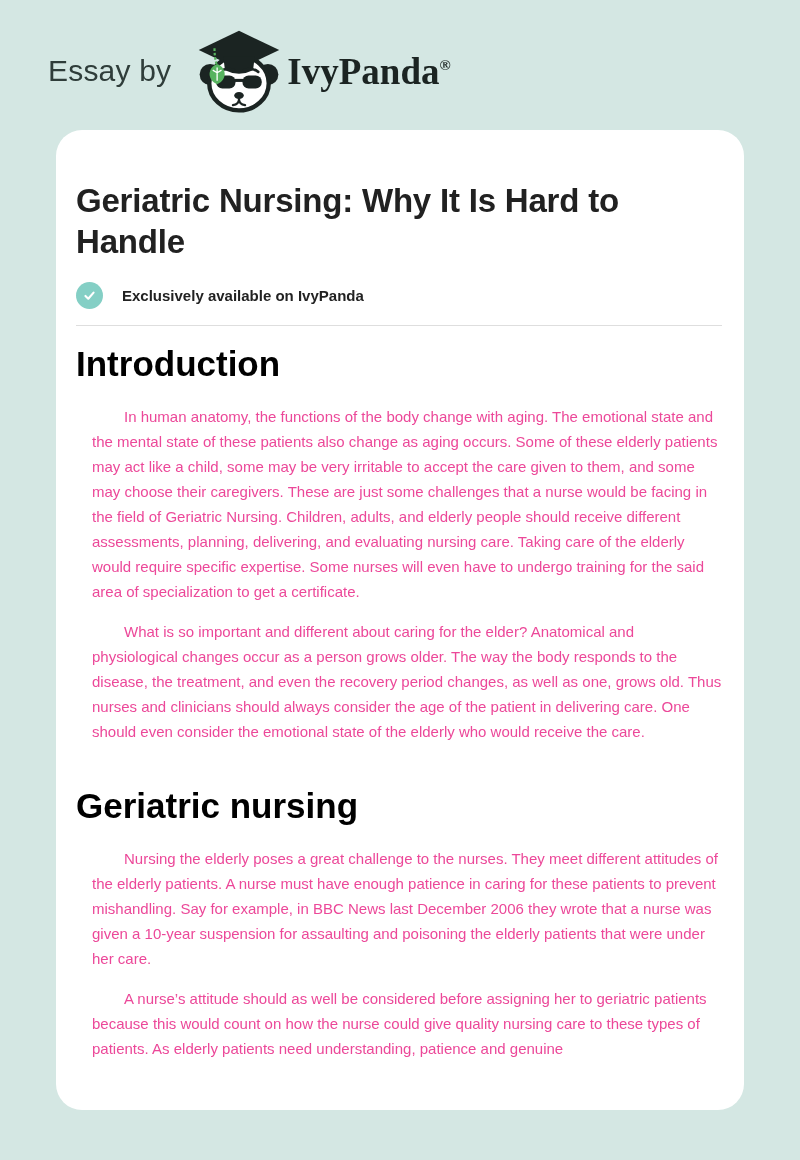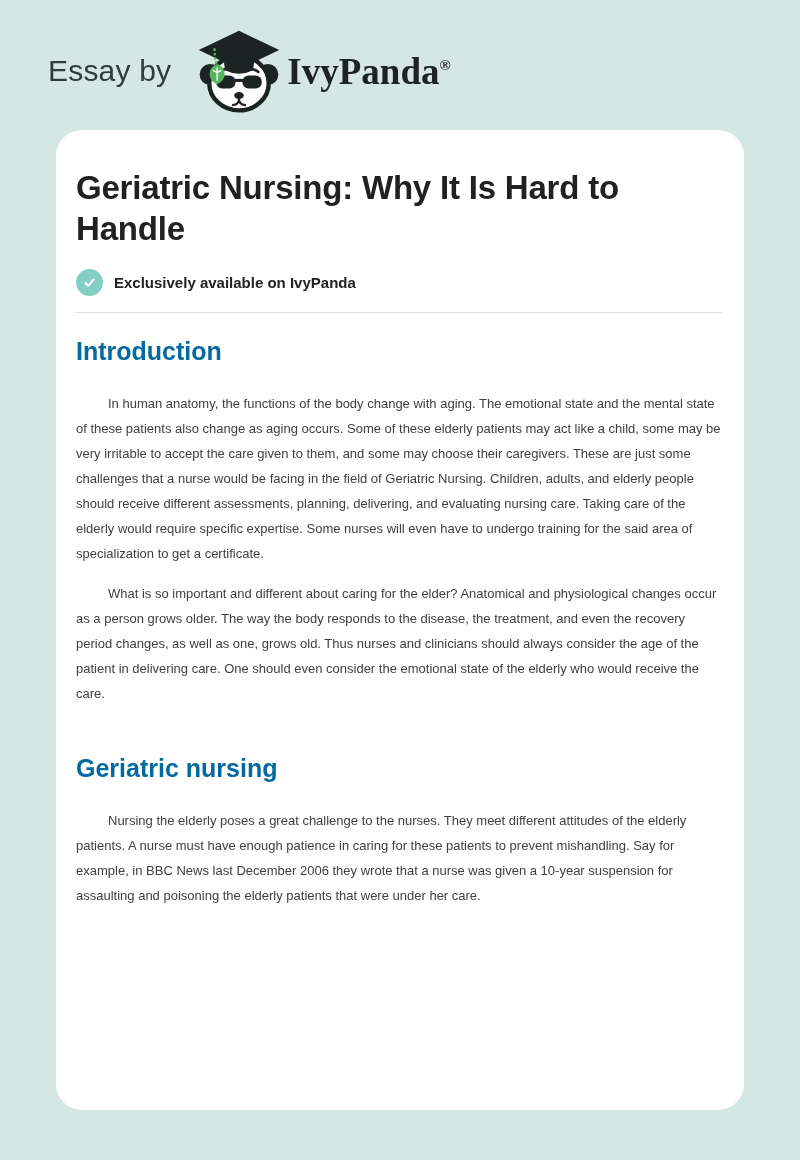--- a/index.html
+++ b/index.html
@@ -57,64 +57,65 @@
     border-radius: 26px;
     padding: 28px 22px 0 20px;
     overflow: hidden;
   }
   .essay-title {
     font-size: 33px;
     line-height: 41px;
     font-weight: 700;
     color: #212121;
     letter-spacing: -0.2px;
-    margin-top: 9px;
+    margin-top: 22px;
   }
   .badge-row {
     display: flex;
     align-items: center;
     margin-top: 20px;
   }
   .badge-circle {
     width: 27px;
     height: 27px;
     border-radius: 50%;
     background: #84cfc5;
     display: flex;
     align-items: center;
     justify-content: center;
     flex: 0 0 auto;
   }
   .badge-circle svg { width: 13px; height: 13px; display: block; }
   .badge-label {
-    margin-left: 11px;
+    margin-left: 19px;
     font-size: 15px;
     font-weight: 700;
     color: #222222;
   }
   .divider {
     border: none;
     border-top: 1px solid #dedede;
     margin-top: 16px;
   }
   .section-heading {
-    font-size: 25px;
+    font-size: 35px;
     line-height: 36px;
     font-weight: 700;
-    color: #0369a1;
+    color: #000000;
     margin-top: 20px;
   }
   .section-heading.second { margin-top: 44px; }
   .essay-card p {
-    font-size: 13px;
+    font-size: 15px;
     line-height: 25px;
-    color: #404040;
+    color: #ec4899;
     text-indent: 32px;
     margin-top: 15px;
     text-align: left;
+    margin-left: 16px;
   }
   .essay-card p.first-after-heading { margin-top: 22px; }
 </style>
 </head>
 <body>
 
 <header class="site-header">
   <span class="essay-by">Essay by</span>
 
   <span class="brand-link">
@@ -164,14 +165,15 @@
 
   <section>
     <h2 class="section-heading">Introduction</h2>
     <p class="first-after-heading">In human anatomy, the functions of the body change with aging. The emotional state and the mental state of these patients also change as aging occurs. Some of these elderly patients may act like a child, some may be very irritable to accept the care given to them, and some may choose their caregivers. These are just some challenges that a nurse would be facing in the field of Geriatric Nursing. Children, adults, and elderly people should receive different assessments, planning, delivering, and evaluating nursing care. Taking care of the elderly would require specific expertise. Some nurses will even have to undergo training for the said area of specialization to get a certificate.</p>
     <p>What is so important and different about caring for the elder? Anatomical and physiological changes occur as a person grows older. The way the body responds to the disease, the treatment, and even the recovery period changes, as well as one, grows old. Thus nurses and clinicians should always consider the age of the patient in delivering care. One should even consider the emotional state of the elderly who would receive the care.</p>
   </section>
 
   <section>
     <h2 class="section-heading second">Geriatric nursing</h2>
     <p class="first-after-heading">Nursing the elderly poses a great challenge to the nurses. They meet different attitudes of the elderly patients. A nurse must have enough patience in caring for these patients to prevent mishandling. Say for example, in BBC News last December 2006 they wrote that a nurse was given a 10-year suspension for assaulting and poisoning the elderly patients that were under her care.</p>
+    <p>A nurse’s attitude should as well be considered before assigning her to geriatric patients because this would count on how the nurse could give quality nursing care to these types of patients. As elderly patients need understanding, patience and genuine</p>
   </section>
 </main>
 
 </body></html>

